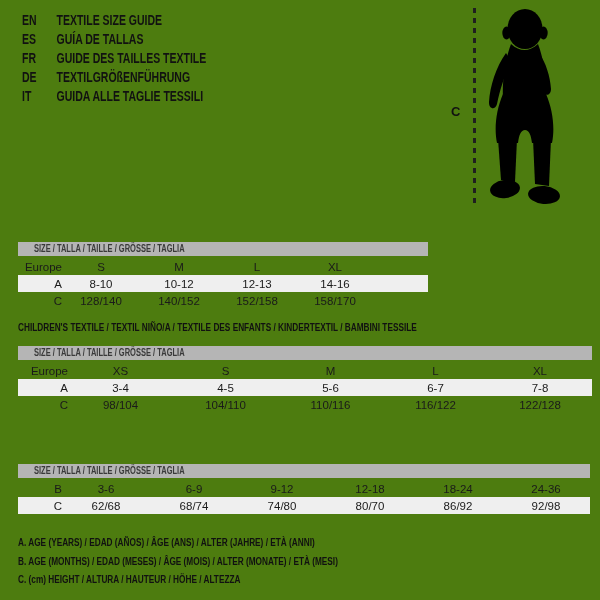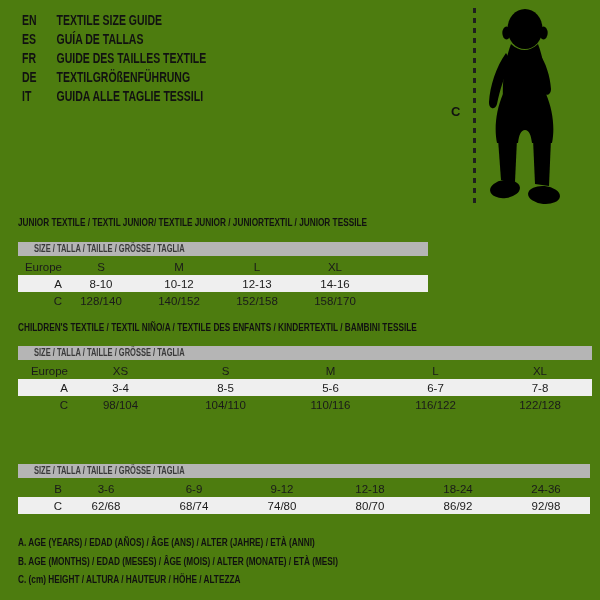--- a/index.html
+++ b/index.html
@@ -79,23 +79,20 @@
         <path d="M58,47 C65,57 69,70 70,83 C70,90 63,91 62,84 C60,72 57,62 53,54 Z"></path>
         <path d="M22,88 C15,104 13,123 16,137 L37,137 C38,129 40,124 44,124 C48,124 50,129 51,137 L71,137 C74,123 72,104 65,88 Z"></path>
         <path d="M17,133 L36,133 L34,176 L20,174 Z"></path>
         <ellipse cx="24" cy="183" rx="15" ry="9" transform="rotate(-7 24 183)"></ellipse>
         <path d="M52,133 L70,133 L68,180 L54,178 Z"></path>
         <ellipse cx="63" cy="189" rx="16" ry="9" transform="rotate(5 63 189)"></ellipse>
       </g>
     </svg>
   </div>
 
-  <div class="sec-title" style="top:215px">
-    <span class="cond">JUNIOR TEXTILE / TEXTIL JUNIOR/ TEXTILE JUNIOR / JUNIORTEXTIL / JUNIOR TESSILE</span>
-  </div>
   <div class="tablewrap" style="top:242px;width:410px">
     <div class="size-bar">
       <span class="cond">SIZE / TALLA / TAILLE / GRÖSSE / TAGLIA</span>
     </div>
     <table class="t-junior">
       <colgroup>
           <col style="width:44px">
           <col style="width:78px">
           <col style="width:78px">
           <col style="width:78px">
@@ -152,21 +149,21 @@
             <td class="rowlabel">Europe</td>
             <td>XS</td>
             <td>S</td>
             <td>M</td>
             <td>L</td>
             <td>XL</td>
           </tr>
           <tr>
             <td class="rowlabel">A</td>
             <td>3-4</td>
-            <td>8-5</td>
+            <td>4-5</td>
             <td>5-6</td>
             <td>6-7</td>
             <td>7-8</td>
           </tr>
           <tr>
             <td class="rowlabel">C</td>
             <td>98/104</td>
             <td>104/110</td>
             <td>110/116</td>
             <td>116/122</td>

